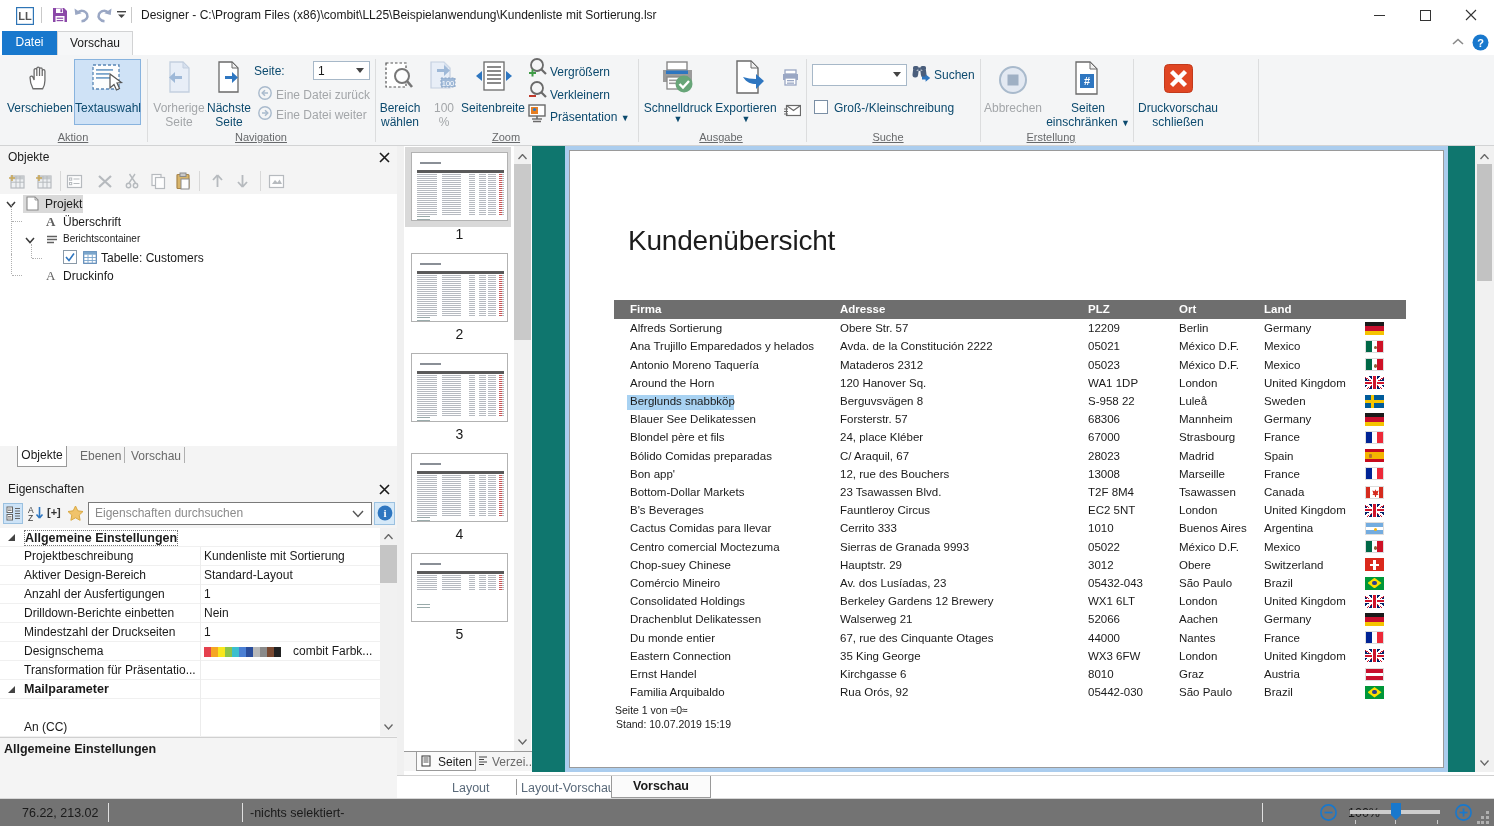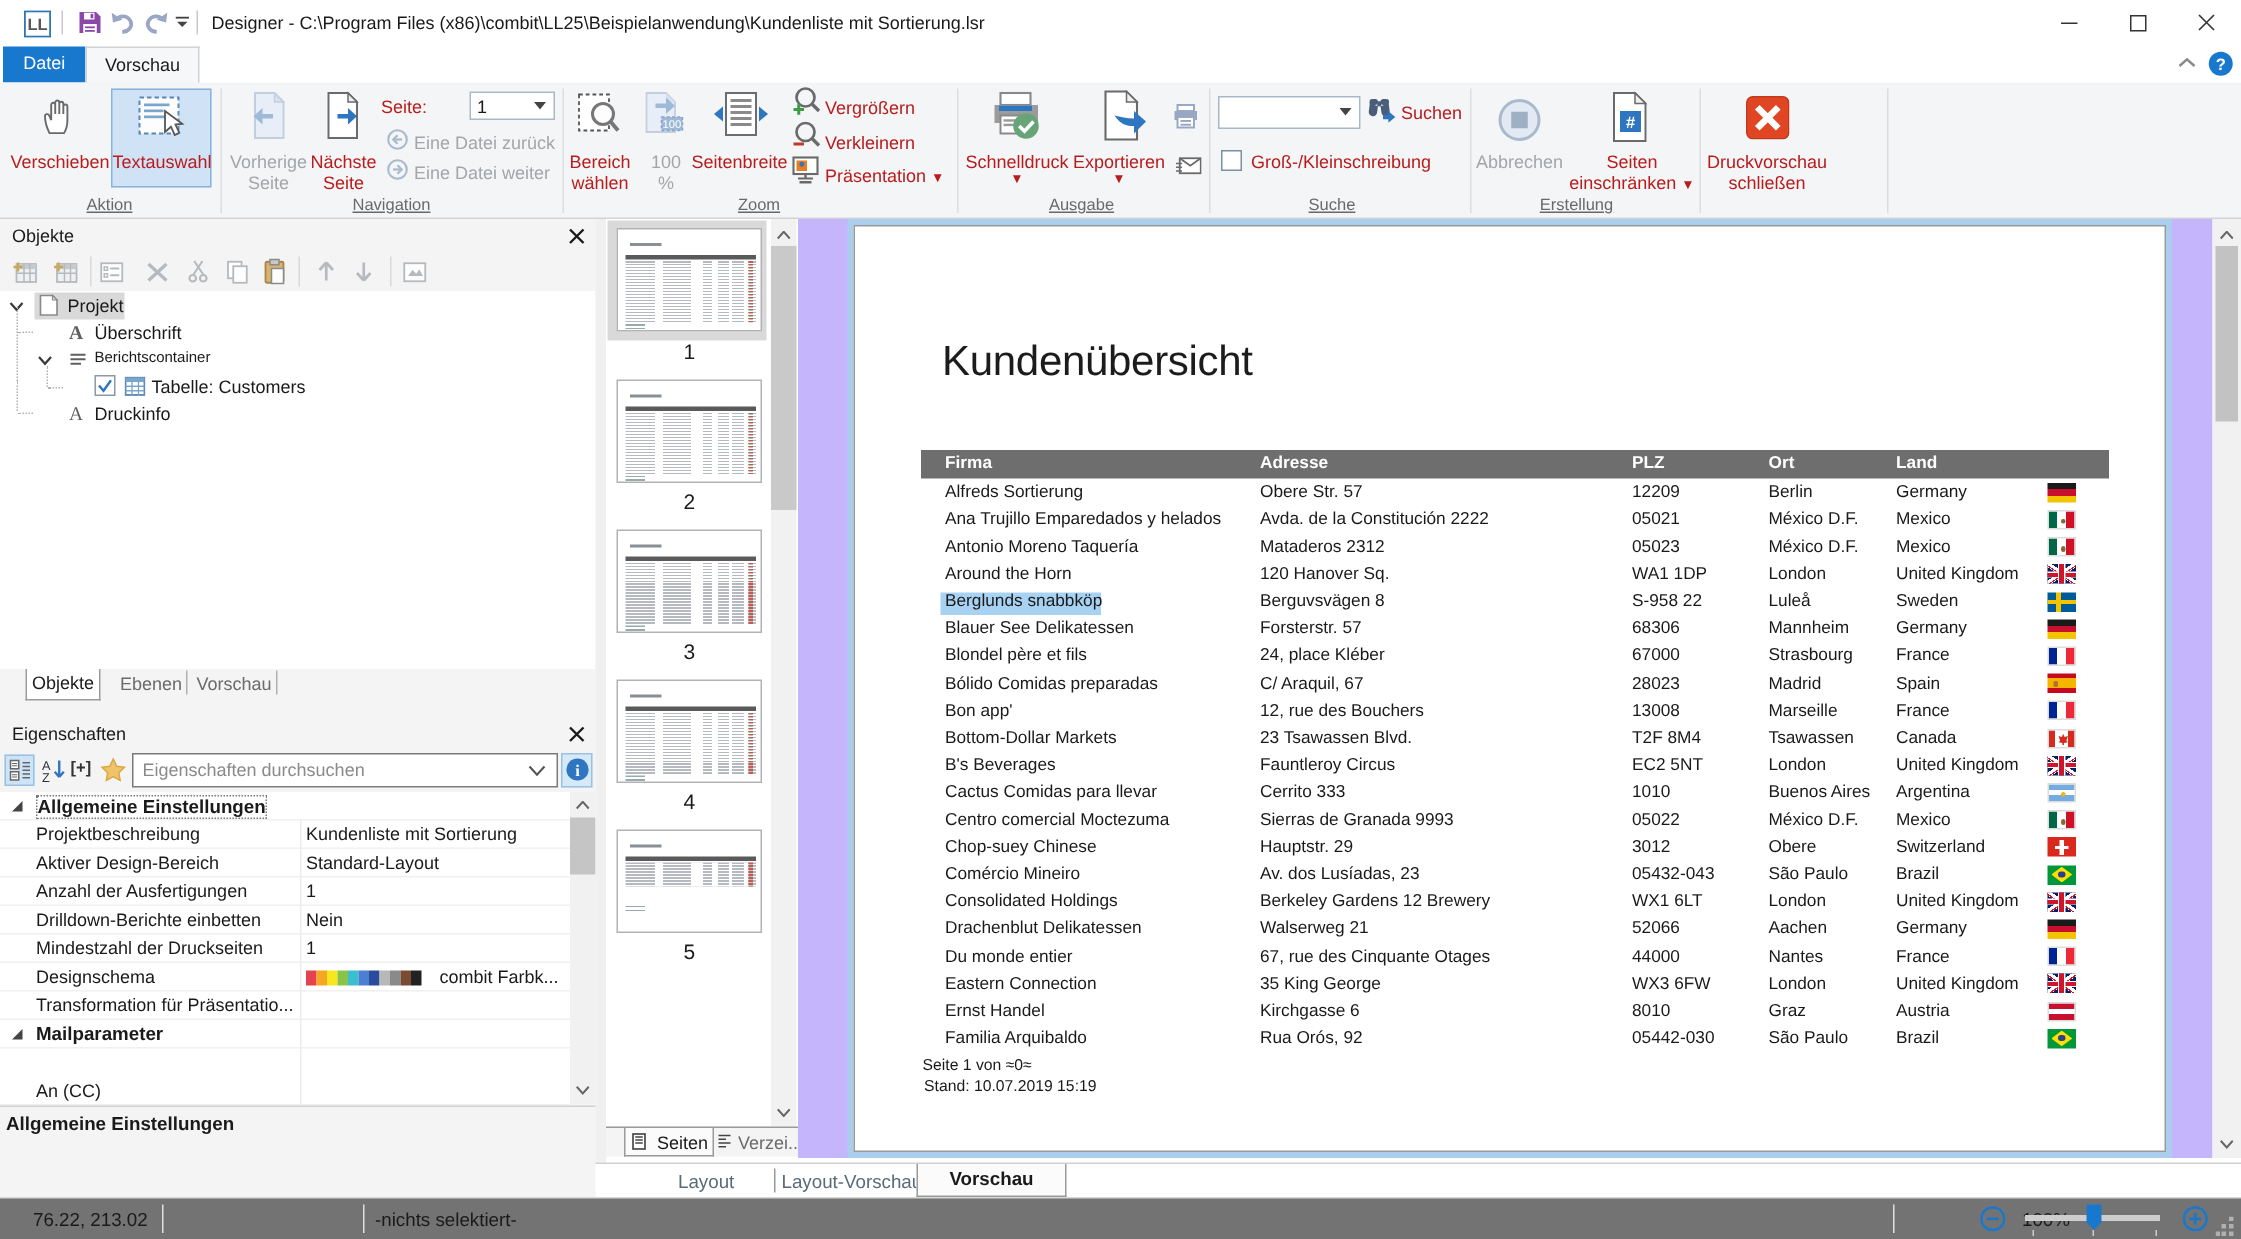--- a/index.html
+++ b/index.html
@@ -15,21 +15,21 @@
 
 
 #tabrow { position:absolute; left:0; top:30px; width:1494px; height:25px; background:#fff; }
 #tab-datei { position:absolute; left:2px; top:1px; width:55px; height:24px; background:#1878cd; color:#fff; text-align:center; line-height:23px; font-size:12px; }
 #tab-vorschau { position:absolute; left:57px; top:1px; width:76px; height:25px; background:#f6f7f8; border:1px solid #d2d3d4; border-bottom:none; color:#1a1a1a; text-align:center; line-height:22px; font-size:12px; }
 
 
 #ribbon { position:absolute; left:0; top:55px; width:1494px; height:91px; background:#f4f5f6; border-bottom:1px solid #d2d3d4; }
 .rsep { position:absolute; top:4px; width:1px; height:83px; background:#dcddde; }
 .glabel { position:absolute; top:76px; font-size:11px; color:#67696b; text-align:center; width:120px;text-decoration:underline; }
-.blab { position:absolute; font-size:12px; color:#b91c1c; text-align:center; }
+.blab { position:absolute; font-size:12px; color:#0c4a6e; text-align:center; }
 .blab.dis { color:#a3a6a9; }
 .ricon { position:absolute; }
 #btn-textauswahl { position:absolute; left:74px; top:4px; width:67px; height:66px; background:#cfe2f6; border:1px solid #88b3de; }
 
 
 #objpanel { position:absolute; left:0; top:146px; width:397px; height:324px; background:#f4f4f4; }
 #proppanel { position:absolute; left:0; top:470px; width:397px; height:328px; background:#f4f4f4; }
 .ptitle { position:absolute; left:8px; top:4px; font-size:12px; color:#1a1a1a; }
 
 .grow { position:absolute; left:0; width:380px; height:19px; border-bottom:1px solid #f0f0f0; }
@@ -48,21 +48,21 @@
   background:
   linear-gradient(to right, transparent 0 1px, #fff 0 1px, transparent 1px 20px, #fff 20px 25px, transparent 25px 44px, #fff 44px 52px, transparent 52px 58px, #fff 58px 62px, transparent 62px 69px, #fff 69px 71px, transparent 71px 79px, #fff 79px 82px, transparent 82px),
   repeating-linear-gradient(to bottom, #b6bac0 0 1px, transparent 1px 2px); }
 .thumb .fl { position:absolute; left:87px; top:21px; width:2.6px; height:41px; background:repeating-linear-gradient(to bottom, #c55 0 1px, rgba(80,130,80,0.45) 1px 1.4px, transparent 1.4px 2px); }
 .thumb .ft { position:absolute; left:5px; top:63px; width:13px; height:4px; background:repeating-linear-gradient(to bottom, #9aa 0 1px, transparent 1px 2.6px); }
 .thumb.short .tb, .thumb.short .fl { height:16px; }
 .thumb.short .ft { top:50px; }
 .tnum { position:absolute; left:7px; width:97px; text-align:center; font-size:14px; color:#1a1a1a; }
 
 
-#previewarea { position:absolute; left:532px; top:146px; width:943px; height:626px; background:#c4b5fd; }
+#previewarea { position:absolute; left:532px; top:146px; width:943px; height:626px; background:#0f766e; }
 #page { position:absolute; left:33px; top:0px; width:883px; height:626px; background:#abcdee; }
 #pagein { position:absolute; left:4px; top:4px; right:4px; bottom:4px; background:#fff; border:1px solid #9a9a9a; }
 
 .hcell { font-size:11.5px; font-weight:bold; color:#fff; }
 .cell { font-size:11.5px; color:#1a1a1a; white-space:nowrap; }
 .flag { width:19px; height:13px; }
 .f-de { background:linear-gradient(to bottom, #1a1a1a 0 33%, #c8102e 33% 66%, #f5c400 66%); }
 .f-at { background:linear-gradient(to bottom, #c8102e 0 33%, #fff 33% 66%, #c8102e 66%); border:0.5px solid #ddd; }
 .f-mx { background:linear-gradient(to right, #006847 0 33%, #fff 33% 66%, #ce1126 66%); border:0.5px solid #ddd; }
 .f-fr { background:linear-gradient(to right, #002395 0 33%, #fff 33% 66%, #ed2939 66%); border:0.5px solid #ddd; }

